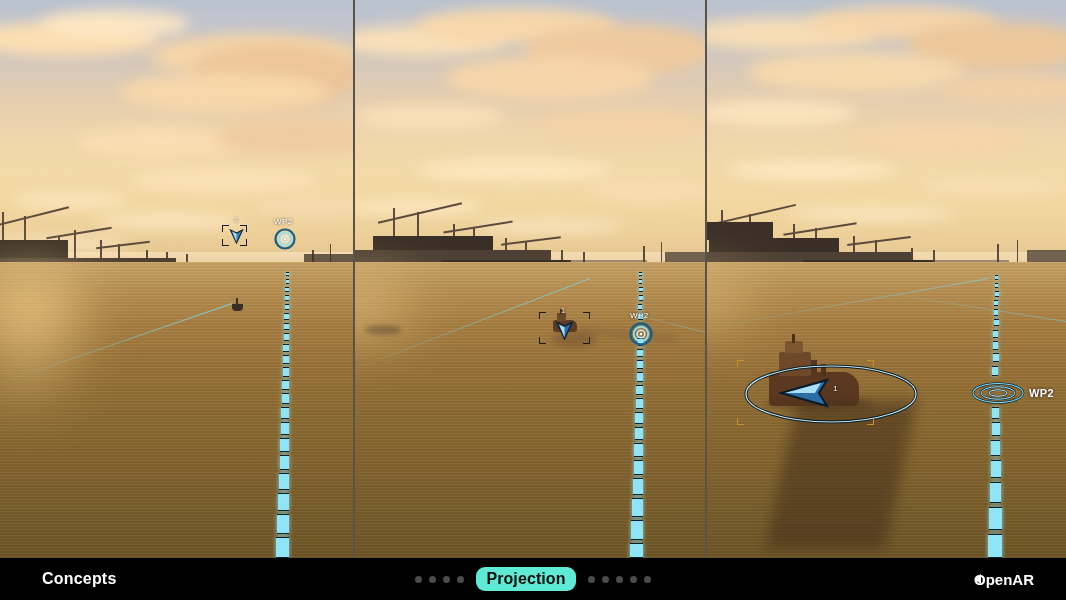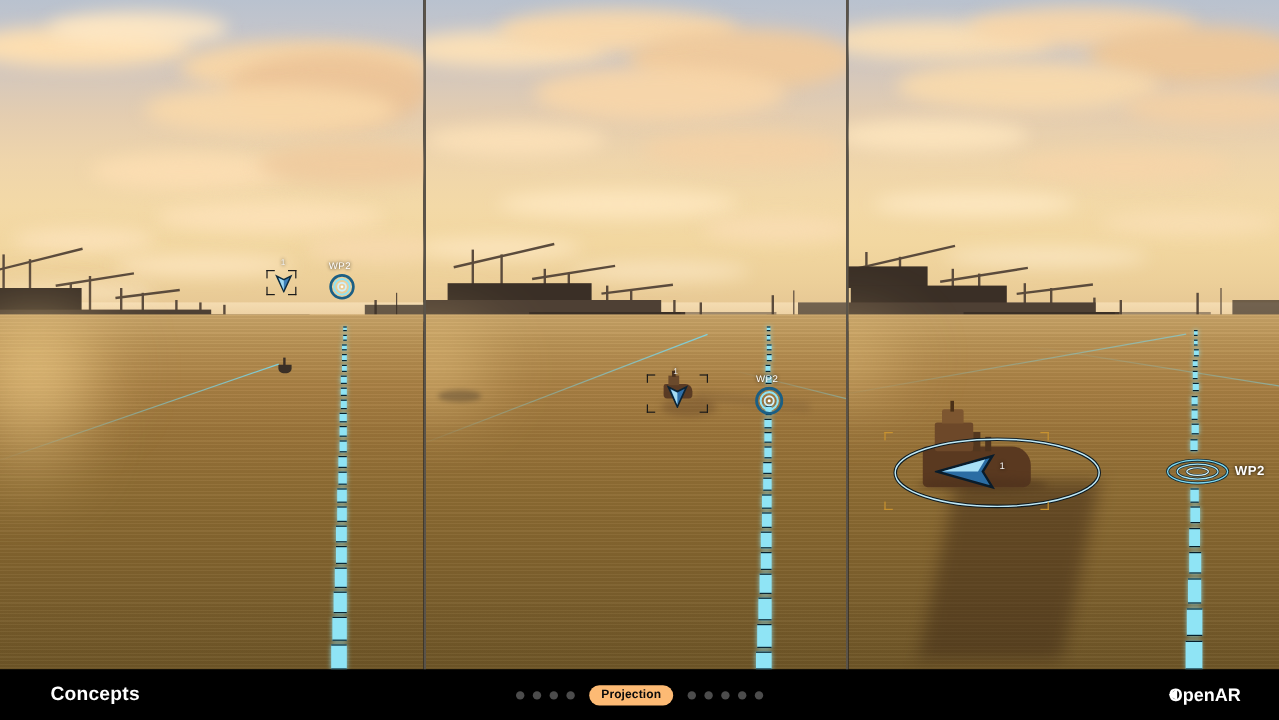--- a/index.html
+++ b/index.html
@@ -71,21 +71,21 @@
   .brkt { position:absolute; border:1.6px solid #1b1b1b; width:7px; height:7px; }
 
   
   .footer { position:absolute; left:0; bottom:0; width:1066px; height:42px;
             background:#000; display:flex; align-items:center; }
   .fl { position:absolute; left:42px; color:#fff; font-size:16px; font-weight:700;
         letter-spacing:.2px; }
   .pager { position:absolute; left:0; right:0; display:flex; justify-content:center;
            align-items:center; gap:7px; }
   .dot { width:7px; height:7px; border-radius:50%; background:#4c4c4c; }
-  .pill { background:#fdba74; color:#0a0a0a; font-size:10px; font-weight:700;
+  .pill { background:#5eead4; color:#0a0a0a; font-size:16px; font-weight:700;
           border-radius:9px; padding:3px 10px; margin:0 5px; letter-spacing:.1px; }
   .fr { position:absolute; right:32px; color:#fff; font-size:15px; font-weight:700;
         display:flex; align-items:center; }
   .fr .mark { display:inline-block; width:0; height:0; margin-right:-7px;
               border-top:5px solid transparent; border-bottom:5px solid transparent;
               border-right:7px solid #ffffff; position:relative; z-index:2; }
 </style>
 </head>
 <body>
 

